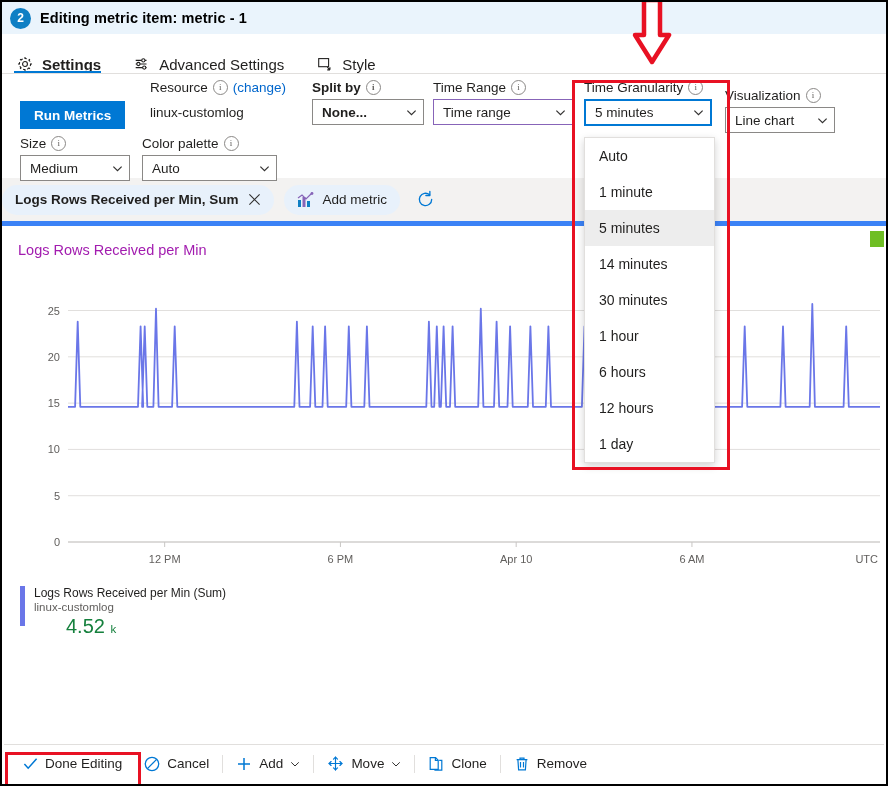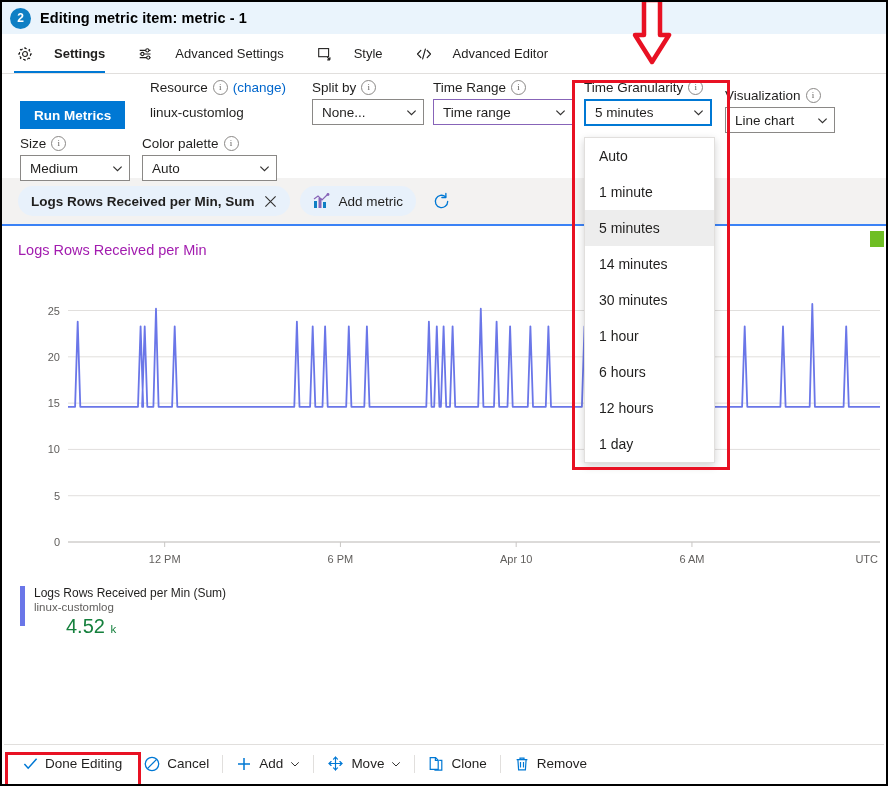--- a/index.html
+++ b/index.html
@@ -29,22 +29,22 @@
   }
   .hdr-title{font-weight:bold;font-size:14.5px;color:#000000;letter-spacing:.1px;}
 
   
   .tabs{
     height:40px;display:flex;align-items:stretch;
     border-bottom:1px solid #e1dfdd;background:#fff;padding-left:10px;
     box-sizing:border-box;
   }
   .tab{
-    display:flex;align-items:center;gap:20px;padding:0 14px 0 4px;
-    margin-right:14px;position:relative;cursor:pointer;font-size:13px;color:#201f1e;
+    display:flex;align-items:flex-end;gap:8px;padding:0 14px 0 4px;
+    margin-right:14px;position:relative;cursor:pointer;font-size:15px;color:#201f1e;
   }
   .tab .tlabel{white-space:nowrap;}
   .tab.active .tlabel{font-weight:bold;}
   .tab.active:after{
     content:"";position:absolute;left:2px;right:14px;bottom:0;height:2.5px;background:#0078d4;
   }
   .ticon{width:18px;height:18px;flex:0 0 auto;display:block;}
 
   
   .panel{position:relative;background:#fff;height:104px;}
@@ -83,22 +83,22 @@
   }
   .dopt{
     height:36px;display:flex;align-items:center;padding-left:14px;
     font-size:14px;color:#201f1e;cursor:pointer;box-sizing:border-box;
   }
   .dopt.selected{background:#ededed;}
 
   
   .chips{
     background:#f3f2f1;height:48px;display:flex;align-items:center;
-    padding-left:16px;gap:10px;box-sizing:border-box;
-    border-bottom:2px solid #3b82f6;
+    padding-left:0;gap:10px;box-sizing:border-box;
+    border-bottom:5px solid #3b82f6;
   }
   .chip{
     background:#e8f1fb;border-radius:15px;height:30px;display:flex;align-items:center;
     gap:9px;padding:0 13px;font-size:13.5px;cursor:pointer;white-space:nowrap;
   }
   .chip.bold{font-weight:bold;}
   .xmark{width:13px;height:13px;flex:0 0 auto;}
   .refresh{width:30px;height:30px;display:flex;align-items:center;justify-content:center;cursor:pointer;}
 
   
@@ -175,46 +175,38 @@
     <div class="tab">
       <svg class="ticon" viewBox="0 0 20 20">
         <g stroke="#201f1e" stroke-width="1.2" fill="none">
           <rect x="3" y="4" width="11" height="9"></rect>
           <path d="M12.5 13.5l3 3M15.5 16.5h-3M15.5 16.5v-3"></path>
         </g>
       </svg>
       <span class="tlabel">Style</span>
     </div>
 
-    <div class="tab">
-      <svg class="ticon" viewBox="0 0 20 20">
-        <g stroke="#201f1e" stroke-width="1.3" fill="none" stroke-linecap="round" stroke-linejoin="round">
-          <path d="M6.5 6L2.8 10l3.7 4M13.5 6l3.7 4-3.7 4M11.5 4.5l-3 11"></path>
-        </g>
-      </svg>
-      <span class="tlabel">Advanced Editor</span>
-    </div>
   </div>
 
   <div class="panel">
 
     <div class="fld" style="left:18px;top:27px;">
       <button class="btn-primary">Run Metrics</button>
     </div>
 
     <div class="fld" style="left:148px;top:4px;">
       <div class="flabel">
         <span>Resource</span>
         <span class="info">i</span>
         <span class="chg">(change)</span>
       </div>
       <div class="resname" style="padding-top:6px;">linux-customlog</div>
     </div>
 
-    <div class="fld" style="left:310px;top:4px;width:120px;">
+    <div class="fld" style="left:310px;top:4px;width:120px;font-weight:bold;">
       <div class="flabel">
         <span>Split by</span>
         <span class="info">i</span>
       </div>
       <div class="sel" style="width:112px;">
         <span>None...</span>
         <svg class="chev" viewBox="0 0 12 12">
             <path d="M1.5 4L6 8.4 10.5 4" stroke="#323130" stroke-width="1.3" fill="none"></path>
           </svg>
       </div>

